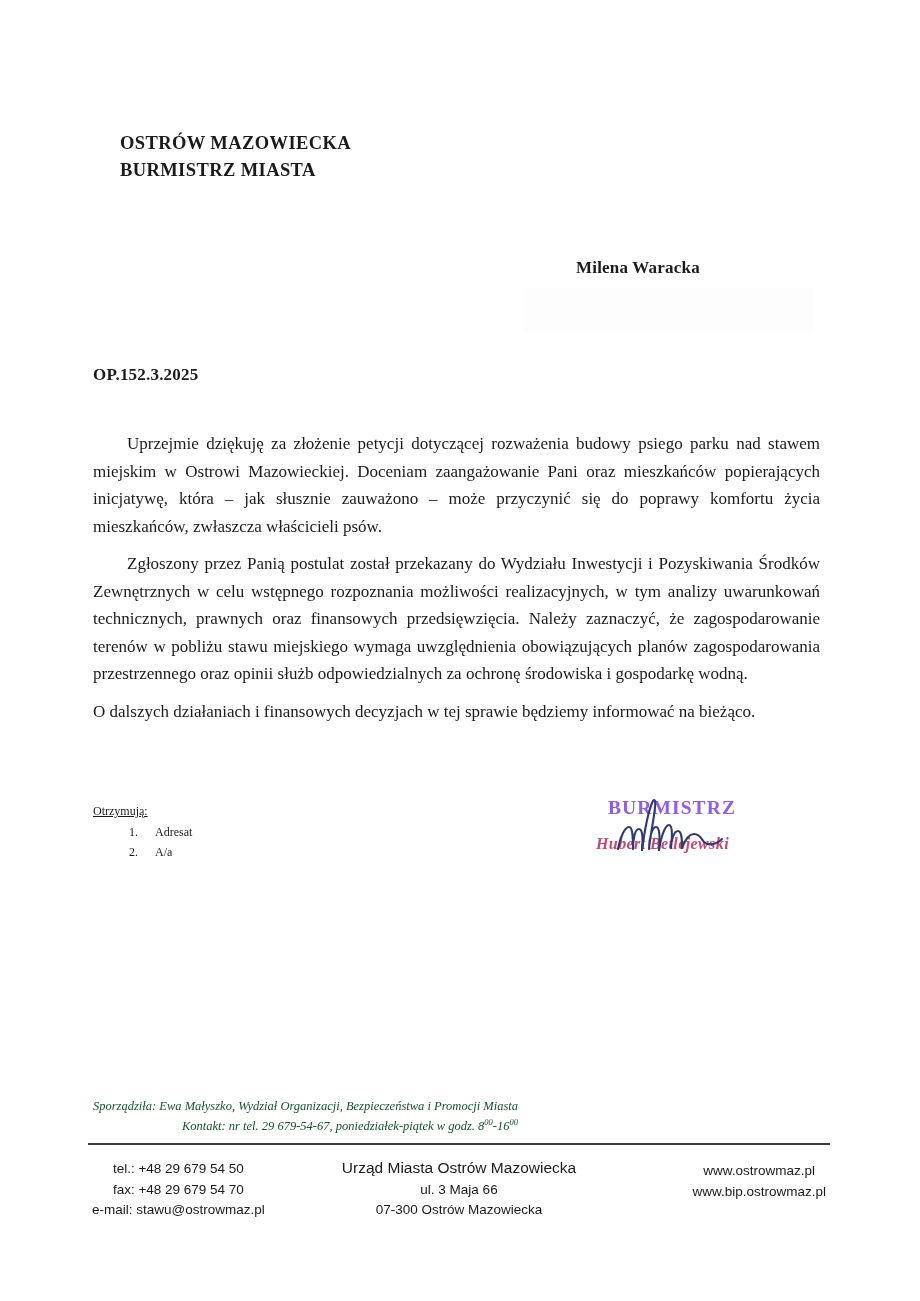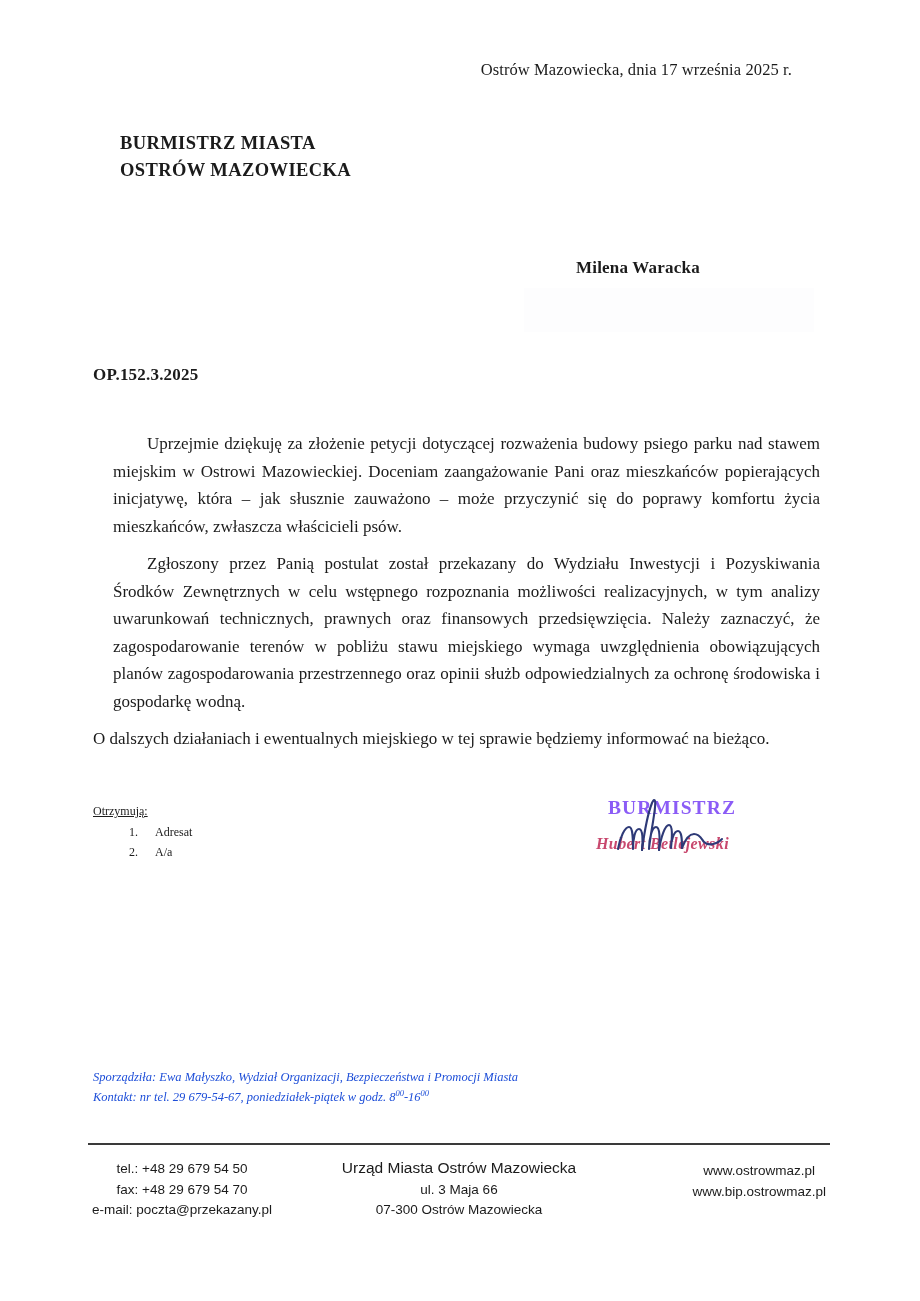--- a/index.html
+++ b/index.html
@@ -45,21 +45,21 @@
   }
 
   
   .body{
     position:absolute;left:93px;top:430px;width:727px;
     font-size:17px;line-height:1.62;
     text-align:justify;
     text-justify:inter-word;
   }
   .body p{margin:0 0 6px 0;}
-  .body p.indent{text-indent:34px;margin-left:20px;}
+  .body p.indent{text-indent:34px;}
   .body p:last-child{margin-bottom:0;}
   .p-gap{height:4px;}
 
   
   .distribution{
     position:absolute;left:93px;top:802px;
     font-size:12px;line-height:1.55;
   }
   .dist-title{text-decoration:underline;}
   .dist-list{
@@ -86,23 +86,24 @@
     letter-spacing:.4px;
     color:#c8486e;
   }
   .stamp-sig{
     position:absolute;left:0;top:0;width:185px;height:82px;
     pointer-events:none;
   }
 
   
   .footnote{
-    position:absolute;left:93px;top:1068px;
+    position:absolute;left:93px;top:1097px;
     font-size:12.5px;font-style:italic;line-height:1.5;
-    color:#1d4ed8;
+    color:#14532d;
+    text-align:right;
   }
   .footnote sup{font-size:8.5px;vertical-align:super;}
 
   
   .rule{
     position:absolute;left:88px;top:1143px;width:742px;height:2px;
     background:#3a3a3a;
   }
 
   
@@ -114,38 +115,37 @@
   .f-left{position:absolute;left:4px;top:3px;text-align:center;}
   .f-center{position:absolute;left:0;right:0;top:0;text-align:center;}
   .f-center .f-org{font-size:15.5px;}
   .f-right{position:absolute;right:4px;top:5px;text-align:center;}
 </style>
 </head>
 <body>
 
 <div class="page">
 
-  <div class="date-line">Ostrów Mazowiecka, dnia 17 września 2025 r.</div>
 
   <div class="sender">
+    <div>OSTRÓW MAZOWIECKA</div>
     <div>BURMISTRZ MIASTA</div>
-    <div>OSTRÓW MAZOWIECKA</div>
   </div>
 
   <div class="addressee">Milena Waracka</div>
   <div class="redaction"></div>
 
   <div class="reference">OP.152.3.2025</div>
 
   <div class="body">
     <p class="indent">Uprzejmie dziękuję za złożenie petycji dotyczącej rozważenia budowy psiego parku nad stawem miejskim w Ostrowi Mazowieckiej. Doceniam zaangażowanie Pani oraz mieszkańców popierających inicjatywę, która – jak słusznie zauważono – może przyczynić się do poprawy komfortu życia mieszkańców, zwłaszcza właścicieli psów.</p>
     <div class="p-gap"></div>
     <p class="indent">Zgłoszony przez Panią postulat został przekazany do Wydziału Inwestycji i Pozyskiwania Środków Zewnętrznych w celu wstępnego rozpoznania możliwości realizacyjnych, w tym analizy uwarunkowań technicznych, prawnych oraz finansowych przedsięwzięcia. Należy zaznaczyć, że zagospodarowanie terenów w pobliżu stawu miejskiego wymaga uwzględnienia obowiązujących planów zagospodarowania przestrzennego oraz opinii służb odpowiedzialnych za ochronę środowiska i gospodarkę wodną.</p>
     <div class="p-gap"></div>
-    <p>O dalszych działaniach i ewentualnych miejskiego w tej sprawie będziemy informować na bieżąco.</p>
+    <p>O dalszych działaniach i finansowych decyzjach w tej sprawie będziemy informować na bieżąco.</p>
   </div>
 
   <div class="distribution">
     <div class="dist-title">Otrzymują:</div>
     <ol class="dist-list">
       <li>Adresat</li>
       <li>A/a</li>
     </ol>
   </div>
 
@@ -166,21 +166,21 @@
     <div>Sporządziła: Ewa Małyszko, Wydział Organizacji, Bezpieczeństwa i Promocji Miasta</div>
     <div><span>Kontakt: nr tel. 29 679-54-67, poniedziałek-piątek w godz. 8</span><sup>00</sup><span>-16</span><sup>00</sup></div>
   </div>
 
   <div class="rule"></div>
 
   <div class="footer">
     <div class="f-left">
       <div>tel.: +48 29 679 54 50</div>
       <div>fax: +48 29 679 54 70</div>
-      <div>e-mail: poczta@przekazany.pl</div>
+      <div>e-mail: stawu@ostrowmaz.pl</div>
     </div>
     <div class="f-center">
       <div class="f-org">Urząd Miasta Ostrów Mazowiecka</div>
       <div>ul. 3 Maja 66</div>
       <div>07-300 Ostrów Mazowiecka</div>
     </div>
     <div class="f-right">
       <div>www.ostrowmaz.pl</div>
       <div>www.bip.ostrowmaz.pl</div>
     </div>

